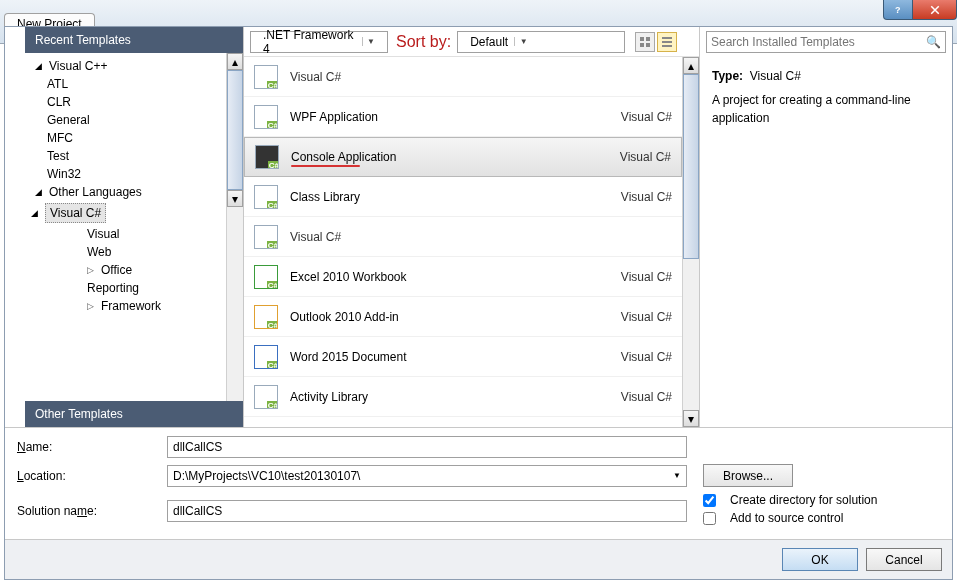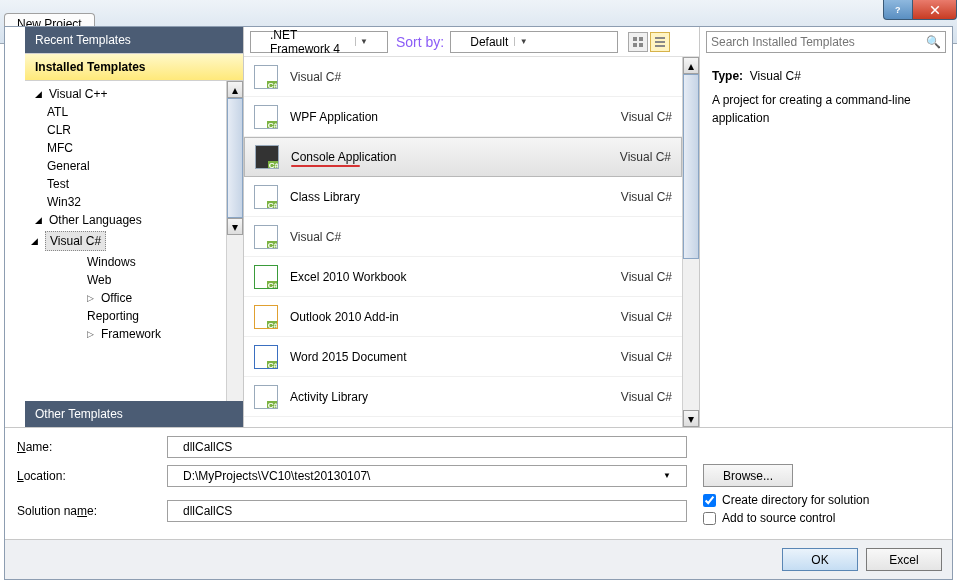--- a/index.html
+++ b/index.html
@@ -30,25 +30,25 @@
 .tree-scroll-thumb { height: 120px; background: linear-gradient(90deg,#e6ecf5,#c6d4e6); border: 1px solid #8aa5c4; margin: 0;}
 .tree-node { padding: 2px 4px 2px 10px; display: flex; align-items: center; gap: 4px; cursor: default;}
 .tree-node.l1 { padding-left: 22px;}
 .tree-node.l3 { padding-left: 62px;}
 .tree-node.sel { background: #e5e5e5; border: 1px dotted #888; margin: 0 18px 0 38px; padding-left: 4px;}
 .arrow { width: 10px; font-size: 9px; color: #555;}
 .arrow.exp { color: #000;}
 
 
 .mid-toolbar { height: 30px; display: flex; align-items: center; gap: 6px; padding: 4px 6px; border-bottom: 1px solid #e0e0e0;}
-.combo { display: flex; align-items: center; background: #fff; border: 1px solid #a0a0a0; padding: 2px 19px; height: 22px;}
+.combo { display: flex; align-items: center; background: #fff; border: 1px solid #a0a0a0; padding: 2px 12px; height: 22px;}
 .combo .dd { width: 14px; text-align: center; font-size: 8px; color: #444; border-left: 1px solid #c0c0c0; padding-left: 4px; margin-left: 6px;}
 .framework { width: 138px; }
 .sortby { width: 168px; }
-.sort-label { font-size: 14px; color: #8b5cf6; margin-left: 2px;}
+.sort-label { font-size: 16px; color: #b91c1c; margin-left: 2px;}
 .view-icons { display: flex; gap: 2px; margin-left: 4px;}
 .view-ico { width: 20px; height: 20px; border: 1px solid #a8a8a8; background: #f0f0f0; display:flex;align-items:center;justify-content:center;}
 .view-ico.active { background: #fff4c2; border-color: #d6b24a;}
 
 
 .template-area { flex: 1; display: flex; min-height: 0;}
 .template-list { flex: 1; overflow: hidden;}
 .tpl-row { height: 40px; display: flex; align-items: center; padding: 0 10px; border-bottom: 1px solid #f0f0f0;}
 .tpl-row.selected { background: linear-gradient(#f5f5f5,#e2e2e2); border: 1px solid #b8b8b8;}
 .tpl-icon { width: 24px; height: 24px; margin-right: 12px; display:flex;align-items:center;justify-content:center;}
@@ -62,24 +62,24 @@
 .search-box { display: flex; align-items: center; border: 1px solid #a0a0a0; background: #fff; height: 22px; padding: 0 4px;}
 .search-box input { border: none; outline: none; flex: 1; font-size: 12px; color: #555;}
 .desc { padding: 10px 12px; font-size: 12px; line-height: 1.5;}
 .desc b { font-weight: bold;}
 
 
 .form-area { border-top: 1px solid #c8c8c8; padding: 8px 12px 4px 12px; background: #fff;}
 .form-row { display: flex; align-items: center; margin-bottom: 6px; gap: 8px;}
 .form-label { width: 142px; font-size: 12px;}
 .form-label .ul { text-decoration: underline;}
-.form-input { flex: 1; border: 1px solid #a0a0a0; padding: 3px 15px; font-size: 12px; background: #fff;}
+.form-input { flex: 1; border: 1px solid #a0a0a0; padding: 3px 5px; font-size: 12px; background: #fff;}
 .form-input.combo2 { display: flex; align-items: center; justify-content: space-between;}
 .browse-btn { width: 90px; height: 23px; background: linear-gradient(#f8f8f8,#e5e5e5); border: 1px solid #909090; font-size: 12px; margin-left: 8px;}
-.check-row { display: flex; align-items: center; gap: 6px; font-size: 12px; margin-bottom: 4px;}
+.check-row { display: flex; align-items: center; gap: 14px; font-size: 12px; margin-bottom: 4px;}
 .check-row input { width: 13px; height: 13px;}
 .check-col { margin-left: 0;}
 
 
 .btn-bar { height: 40px; background: #eef0f3; border-top: 1px solid #c8c8c8; display: flex; align-items: center; justify-content: flex-end; padding: 16px 10px; gap: 8px;}
 .dlg-btn { width: 76px; height: 23px; border: 1px solid #7a7a7a; font-size: 12px;}
 .dlg-btn.ok { background: linear-gradient(#eaf3fb,#c5ddf3); border-color: #5a86b4;}
 .dlg-btn.cancel { background: linear-gradient(#f8f8f8,#e5e5e5);}
 
 
@@ -105,54 +105,53 @@
         </svg>
     </div>
   </div>
 </div>
 
 <div class="dialog-body">
   <div class="panels">
 
     <div class="left">
       <div class="left-header">Recent Templates</div>
-      <div class="left-header selected">Installed Templates</div>
       <div class="tree">
         <div class="tree-node">
             <span class="arrow exp">◢</span>
             <span>Visual C++</span>
           </div>
         <div class="tree-node l1">
             <span>ATL</span>
           </div>
         <div class="tree-node l1">
             <span>CLR</span>
           </div>
         <div class="tree-node l1">
+            <span>General</span>
+          </div>
+        <div class="tree-node l1">
             <span>MFC</span>
-          </div>
-        <div class="tree-node l1">
-            <span>General</span>
           </div>
         <div class="tree-node l1">
             <span>Test</span>
           </div>
         <div class="tree-node l1">
             <span>Win32</span>
           </div>
         <div class="tree-node">
             <span class="arrow exp">◢</span>
             <span>Other Languages</span>
           </div>
         <div class="tree-node l1" style="display:flex;align-items:center">
           <span class="arrow exp" style="margin-left:-16px">◢</span>
           <span class="tree-node sel" style="display:inline-block;margin:0;">Visual C#</span>
         </div>
         <div class="tree-node l3">
-            <span>Windows</span>
+            <span>Visual</span>
           </div>
         <div class="tree-node l3">
             <span>Web</span>
           </div>
         <div class="tree-node l3">
             <span class="arrow">▷</span>
             <span>Office</span>
           </div>
         <div class="tree-node l3">
             <span>Reporting</span>
@@ -329,15 +328,15 @@
         <div class="check-row">
           <input type="checkbox" style="">
           <span>Add to so<span class="ul">u</span>rce control</span>
         </div>
       </div>
     </div>
   </div>
 
   <div class="btn-bar">
     <button class="dlg-btn ok">OK</button>
-    <button class="dlg-btn cancel">Excel</button>
+    <button class="dlg-btn cancel">Cancel</button>
   </div>
 </div>
 
 </body></html>

